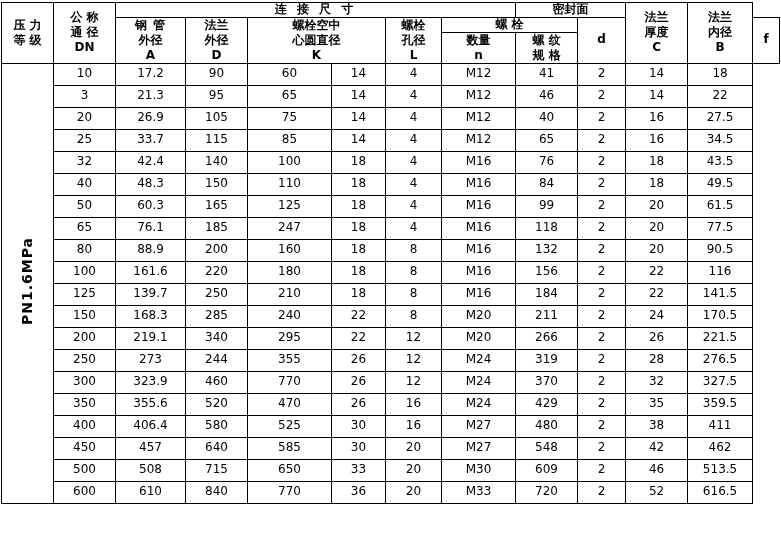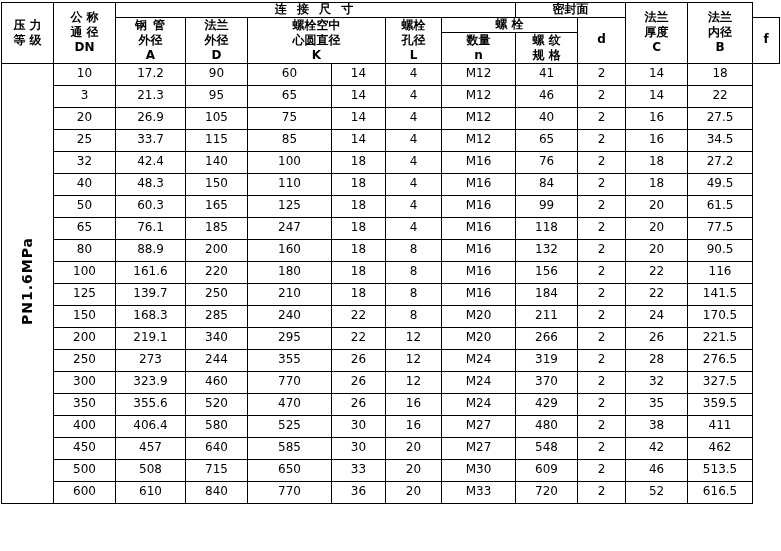--- a/index.html
+++ b/index.html
@@ -210,21 +210,21 @@
           <td class="data">32</td>
           <td class="data">42.4</td>
           <td class="data">140</td>
           <td class="data">100</td>
           <td class="data">18</td>
           <td class="data">4</td>
           <td class="data">M16</td>
           <td class="data">76</td>
           <td class="data">2</td>
           <td class="data">18</td>
-          <td class="data">27.2</td>
+          <td class="data">43.5</td>
         </tr>
         <tr>
           <td class="data">40</td>
           <td class="data">48.3</td>
           <td class="data">150</td>
           <td class="data">110</td>
           <td class="data">18</td>
           <td class="data">4</td>
           <td class="data">M16</td>
           <td class="data">84</td>

